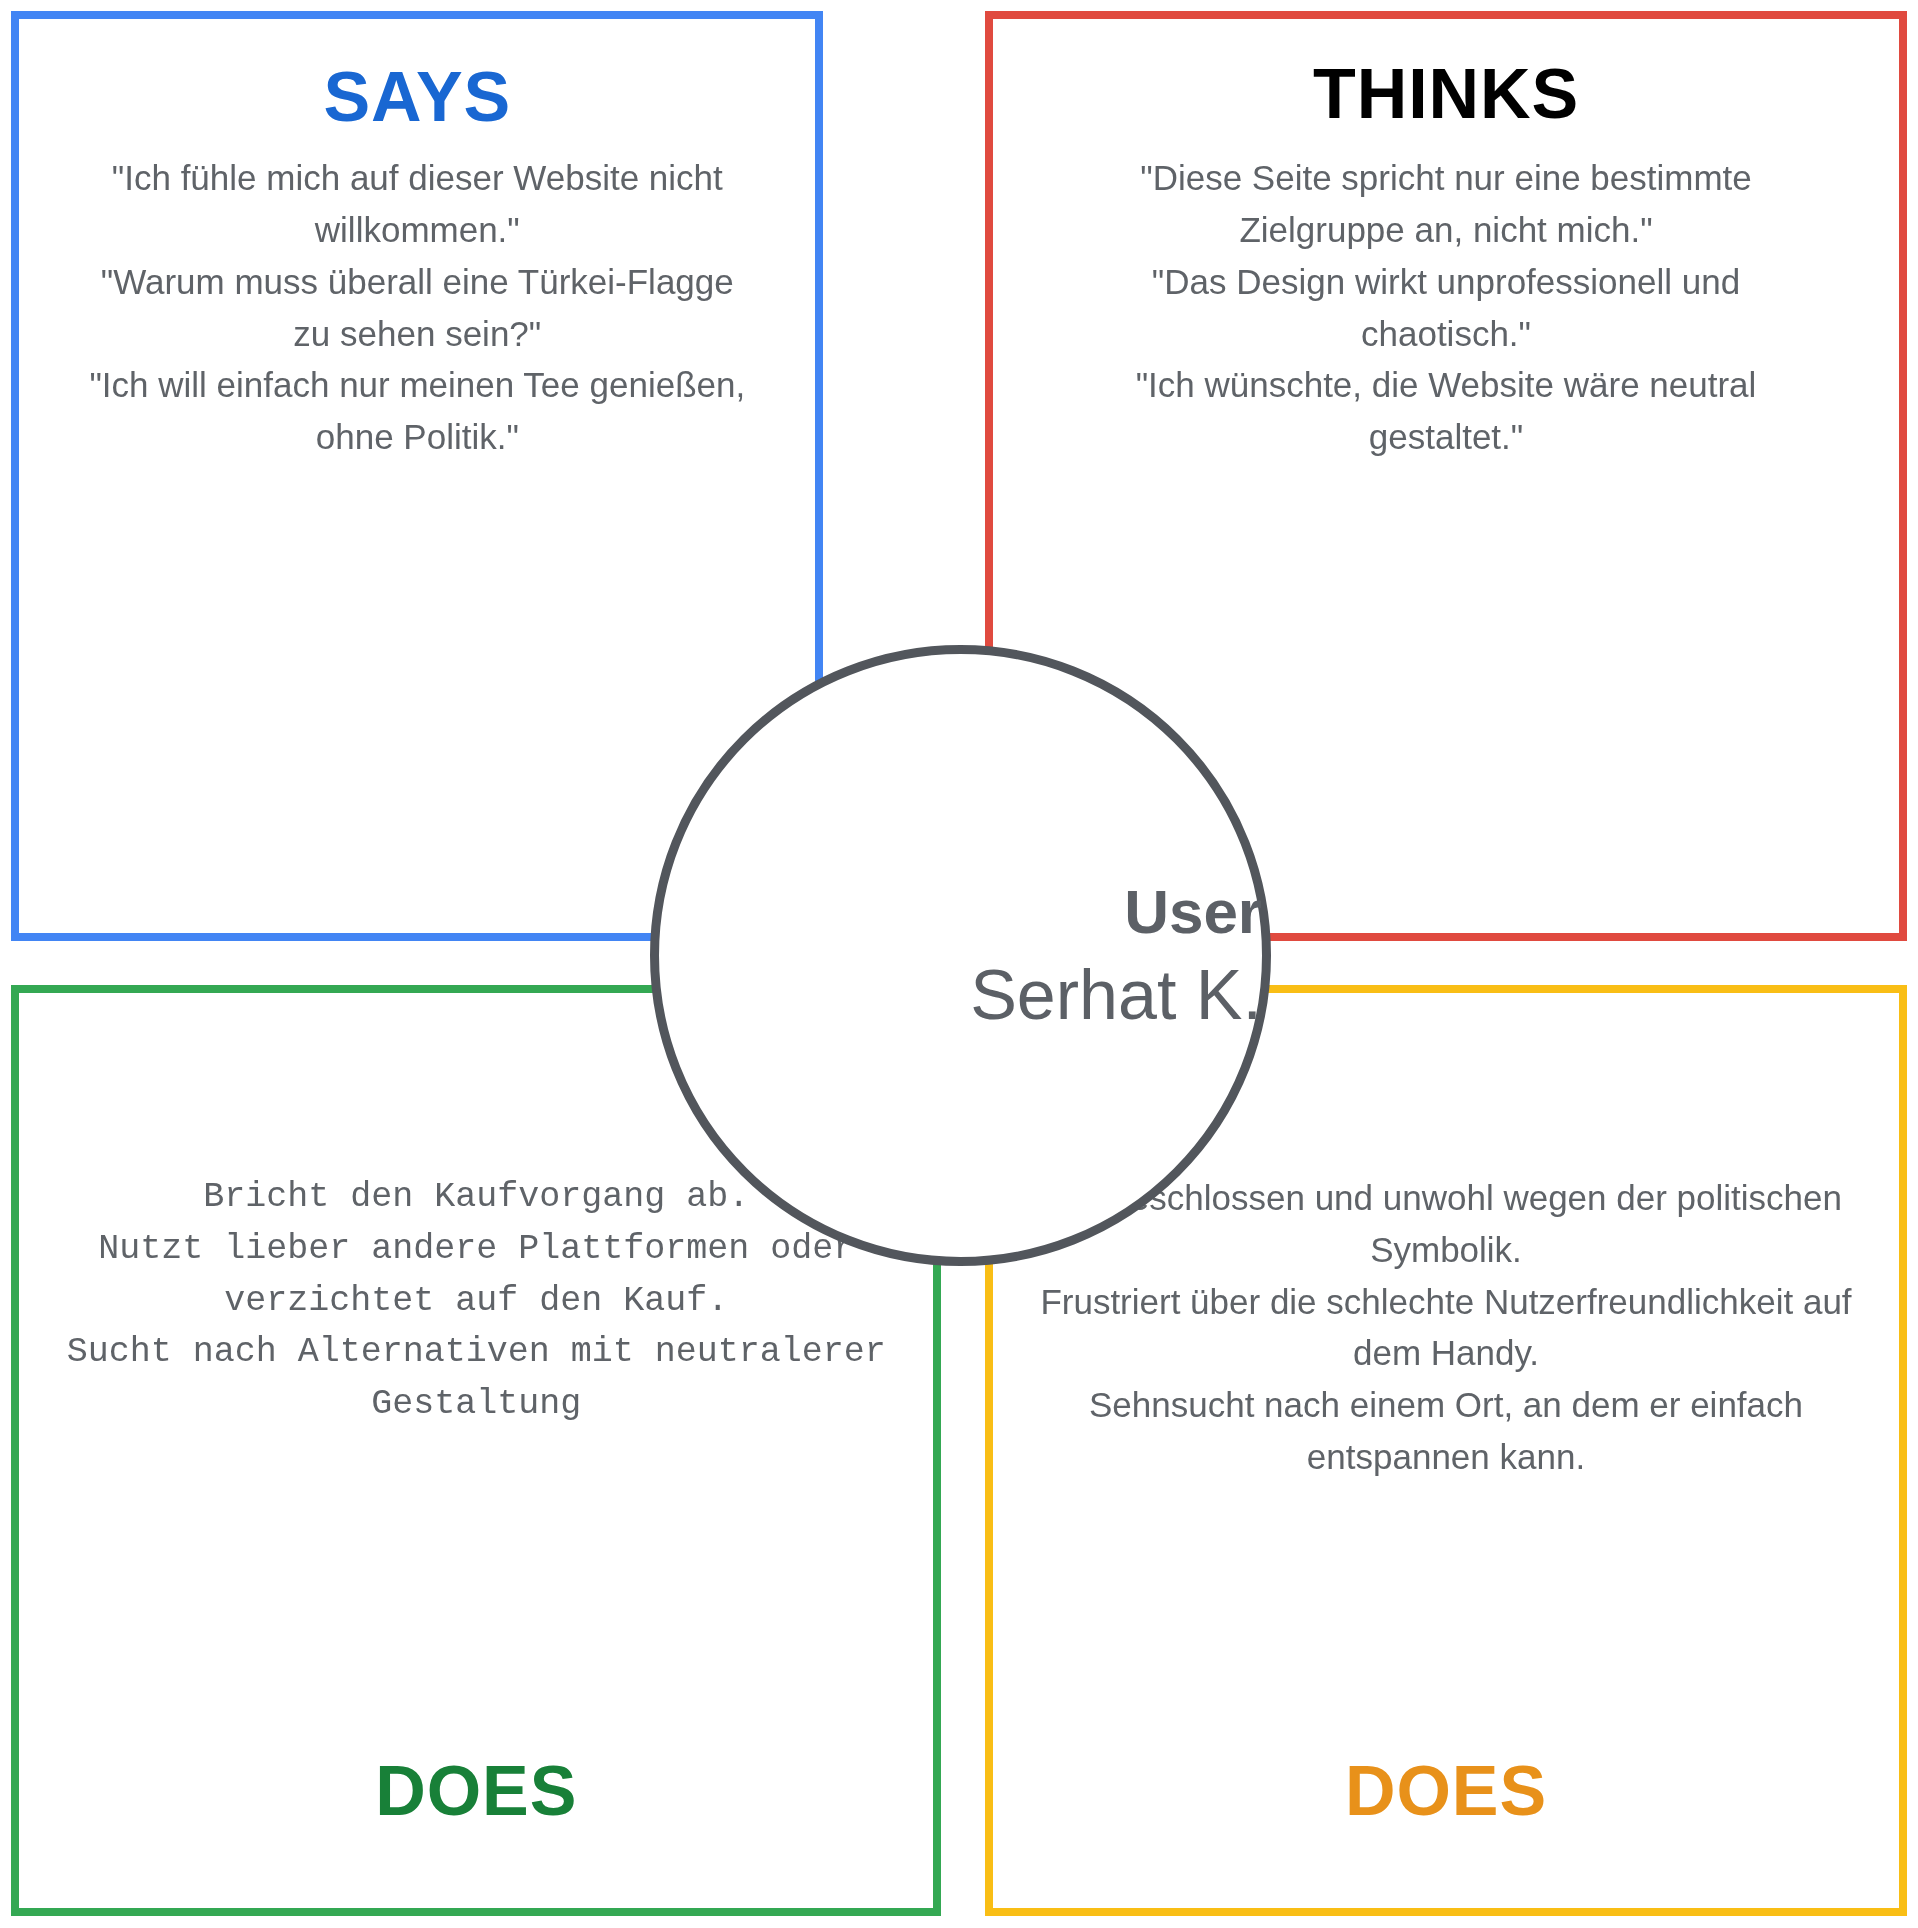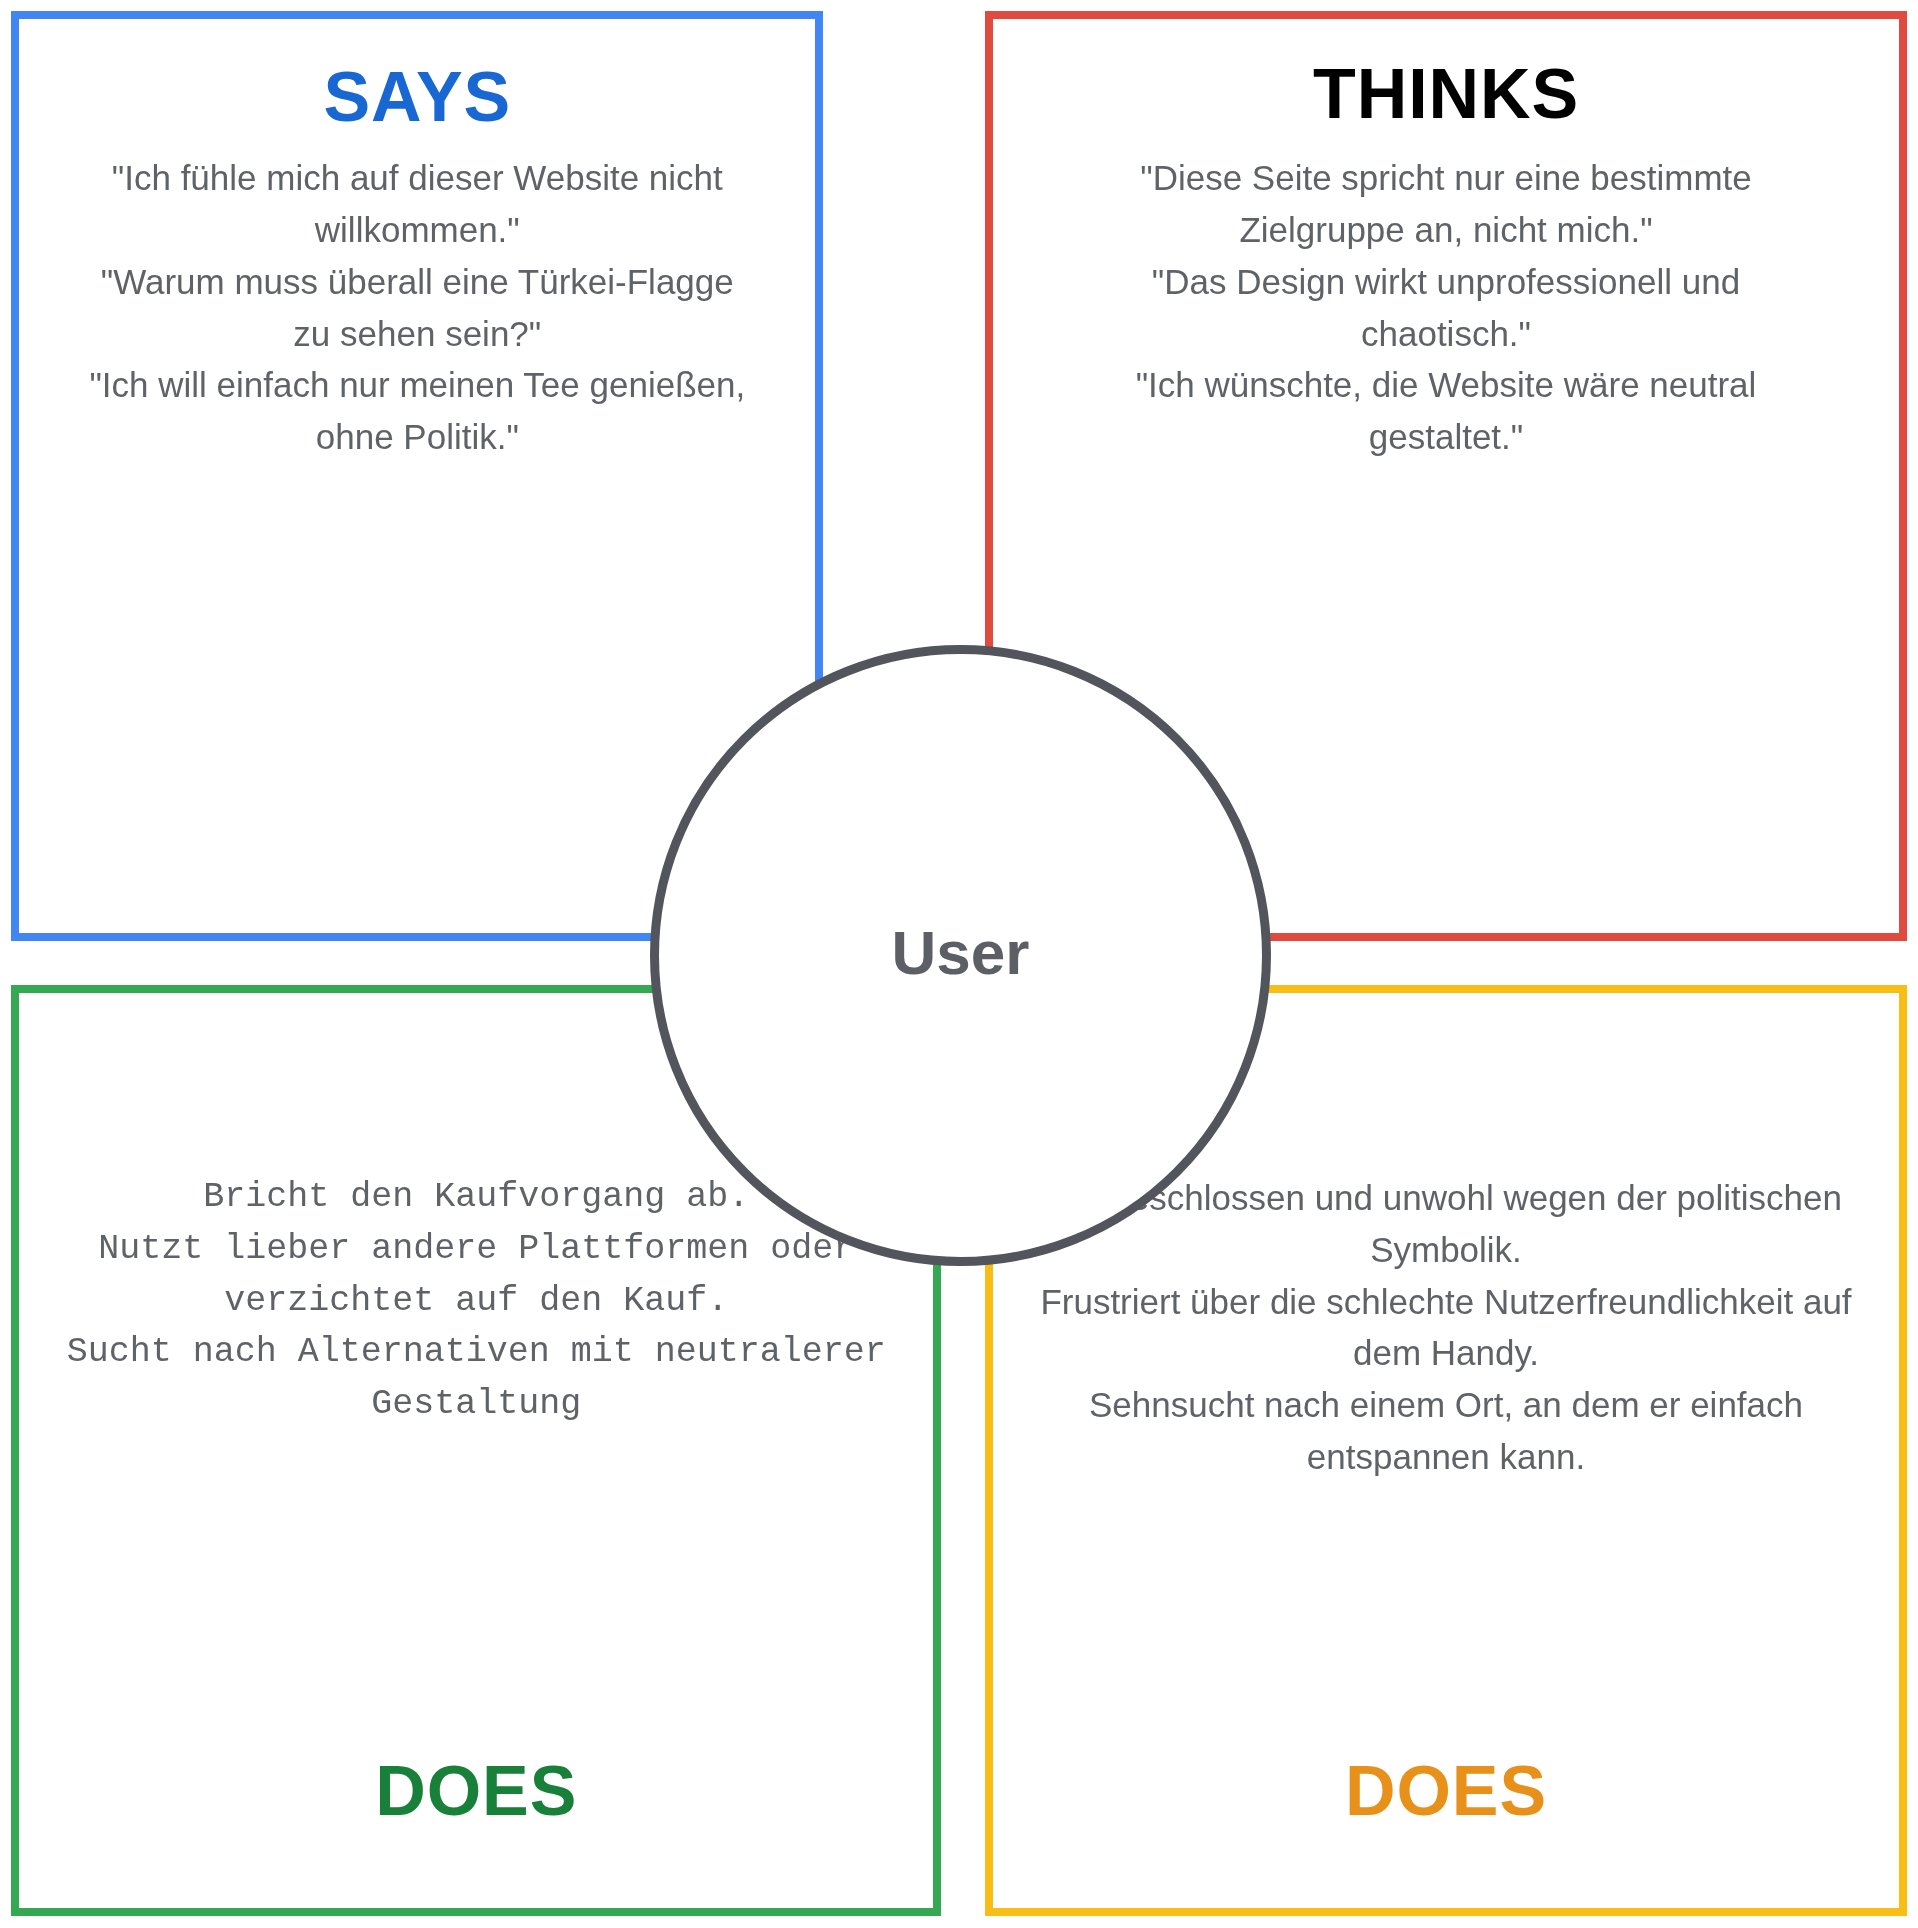--- a/index.html
+++ b/index.html
@@ -94,21 +94,21 @@
     left: 650px;
     top: 645px;
     width: 621px;
     height: 621px;
     box-sizing: border-box;
     border: 9.4px solid #52565C;
     border-radius: 50%;
     background: #ffffff;
     display: flex;
     flex-direction: column;
-    align-items: center;
+    align-items: flex-end;
     justify-content: center;
     z-index: 5;
   }
   #center-circle .c-line {
     color: #5C6066;
     text-align: center;
     line-height: 1.18;
     white-space: nowrap;
   }
   #center-circle .c-role {
@@ -149,16 +149,17 @@
 
   <div class="quadrant q-feels">
     <div class="q-title">DOES</div>
     <div class="q-body">Ausgeschlossen und unwohl wegen der politischen Symbolik.
 Frustriert über die schlechte Nutzerfreundlichkeit auf dem Handy.
 Sehnsucht nach einem Ort, an dem er einfach entspannen kann.</div>
   </div>
 
   <div id="center-circle">
     <div class="c-line c-role">User</div>
+    <div class="c-line c-name">Serhat K.</div>
   </div>
 
 </div>
 
 
 </body></html>

